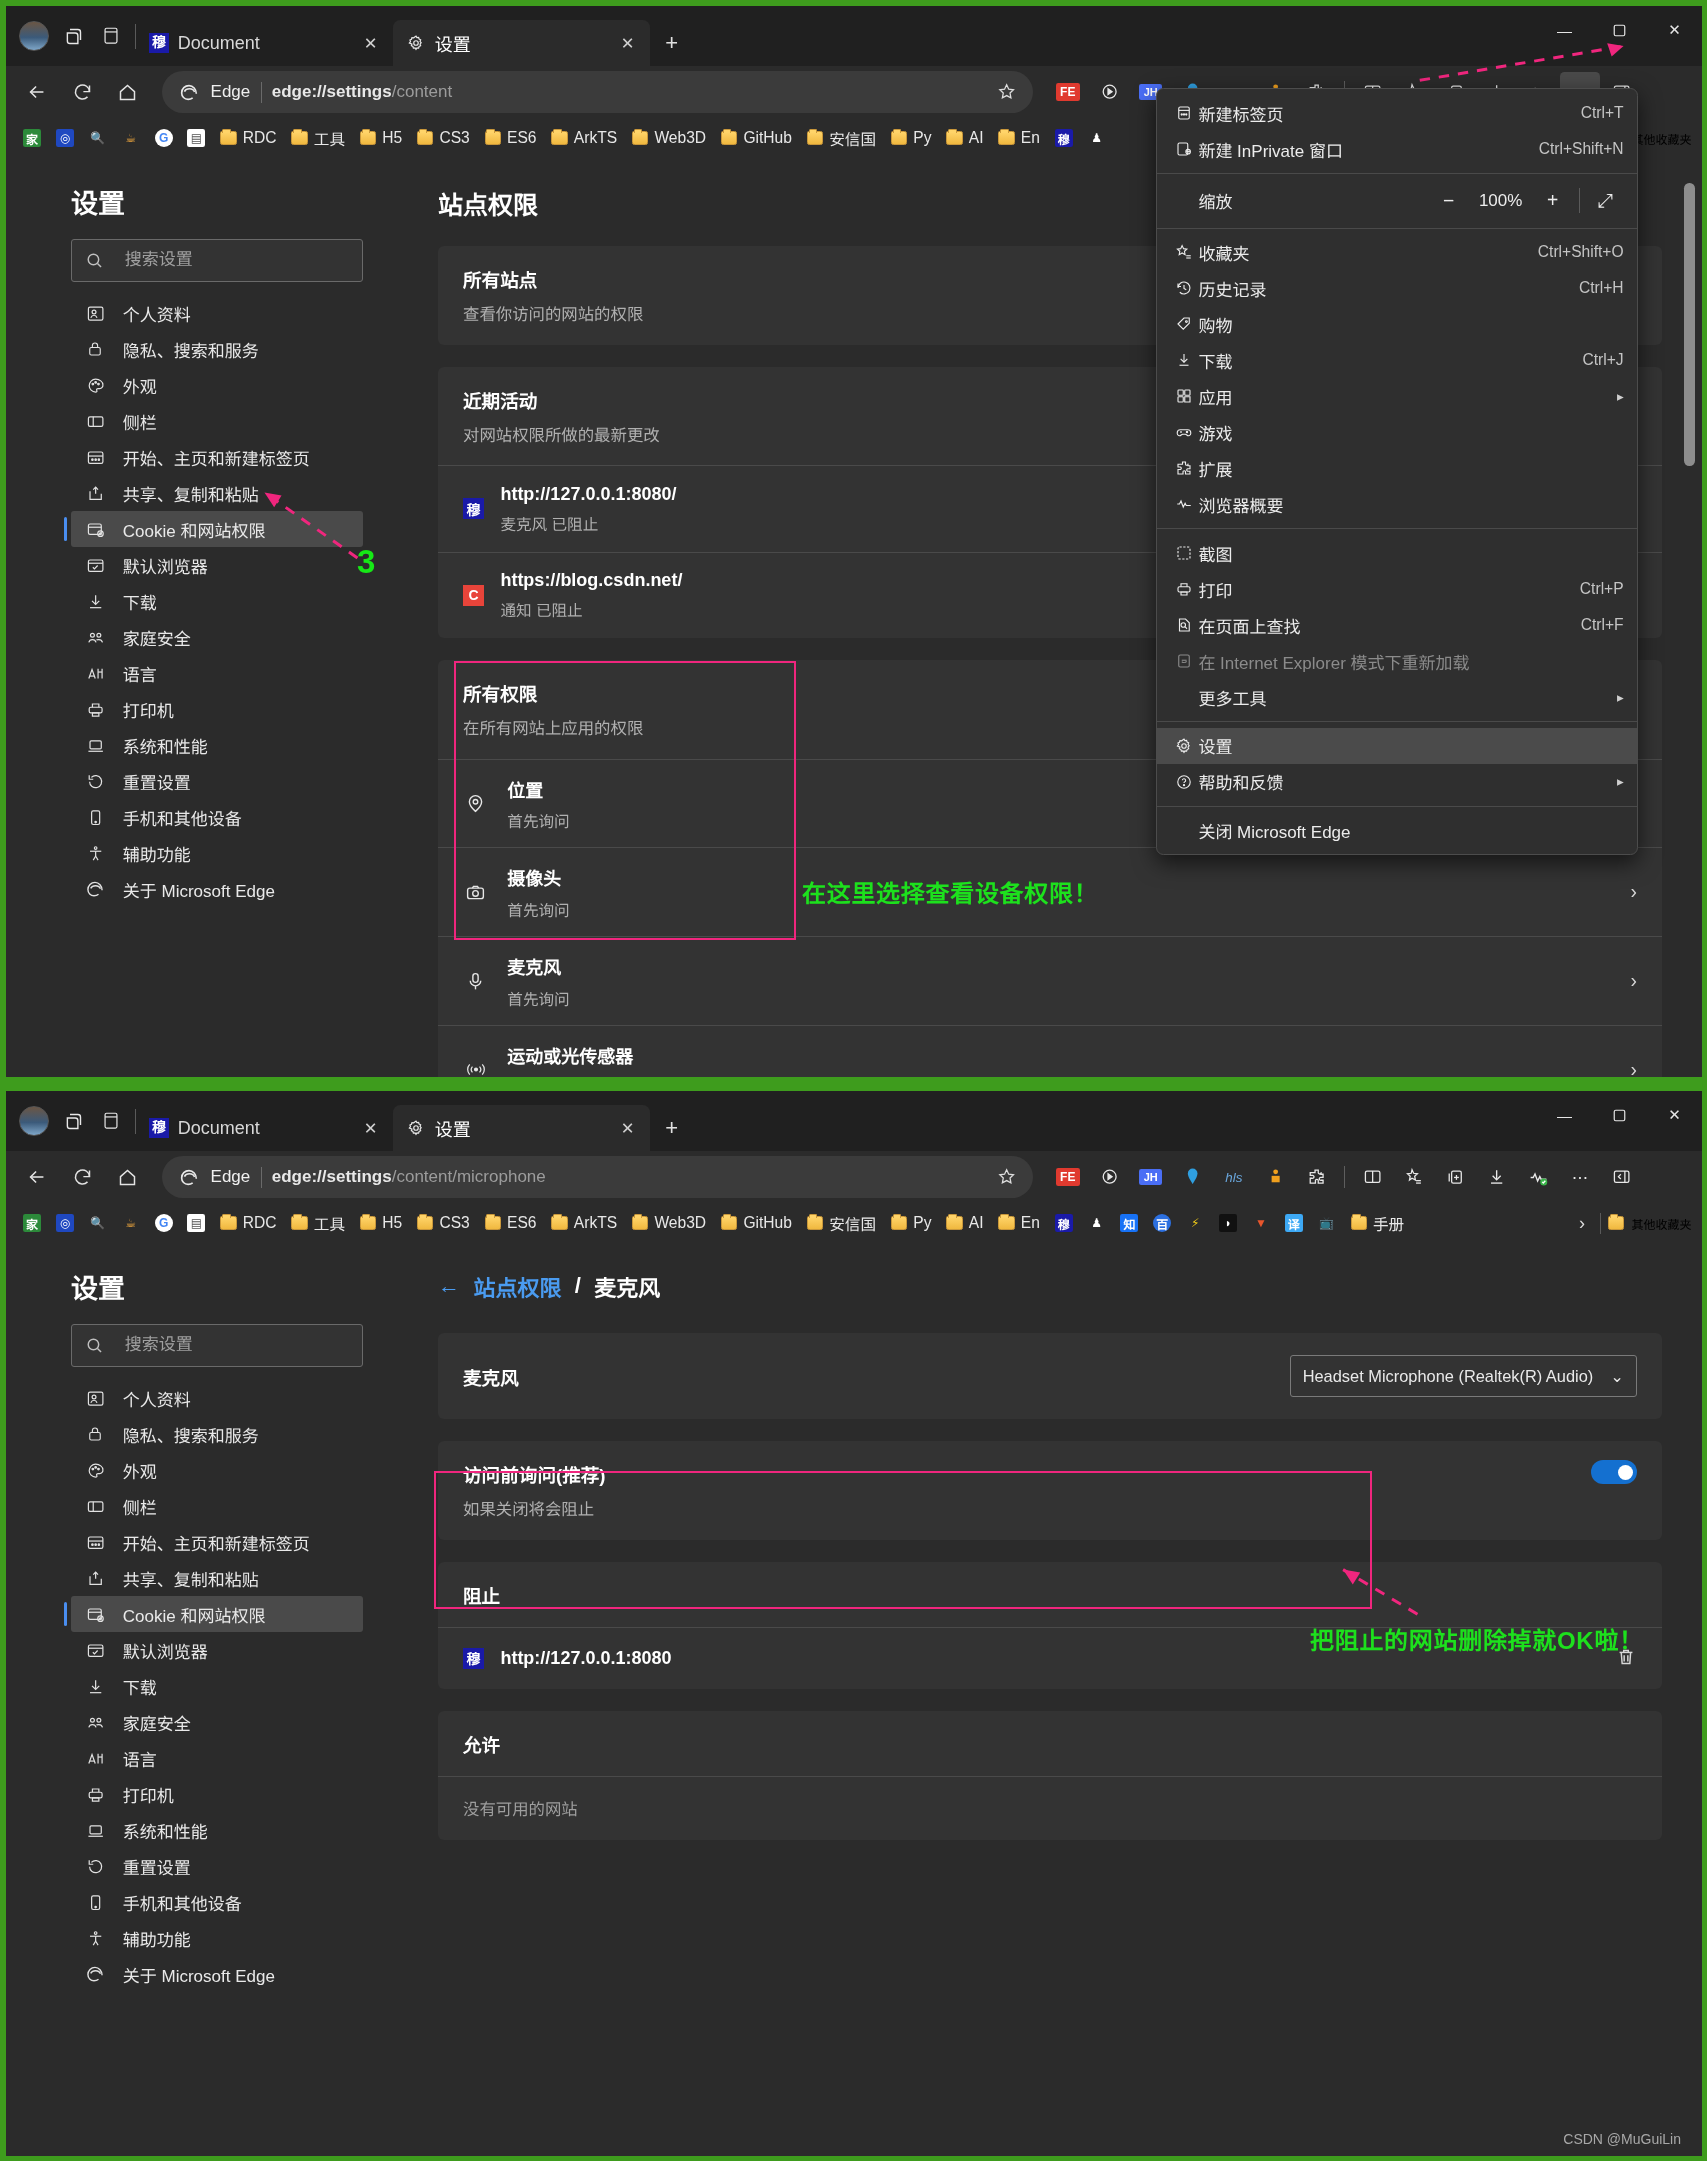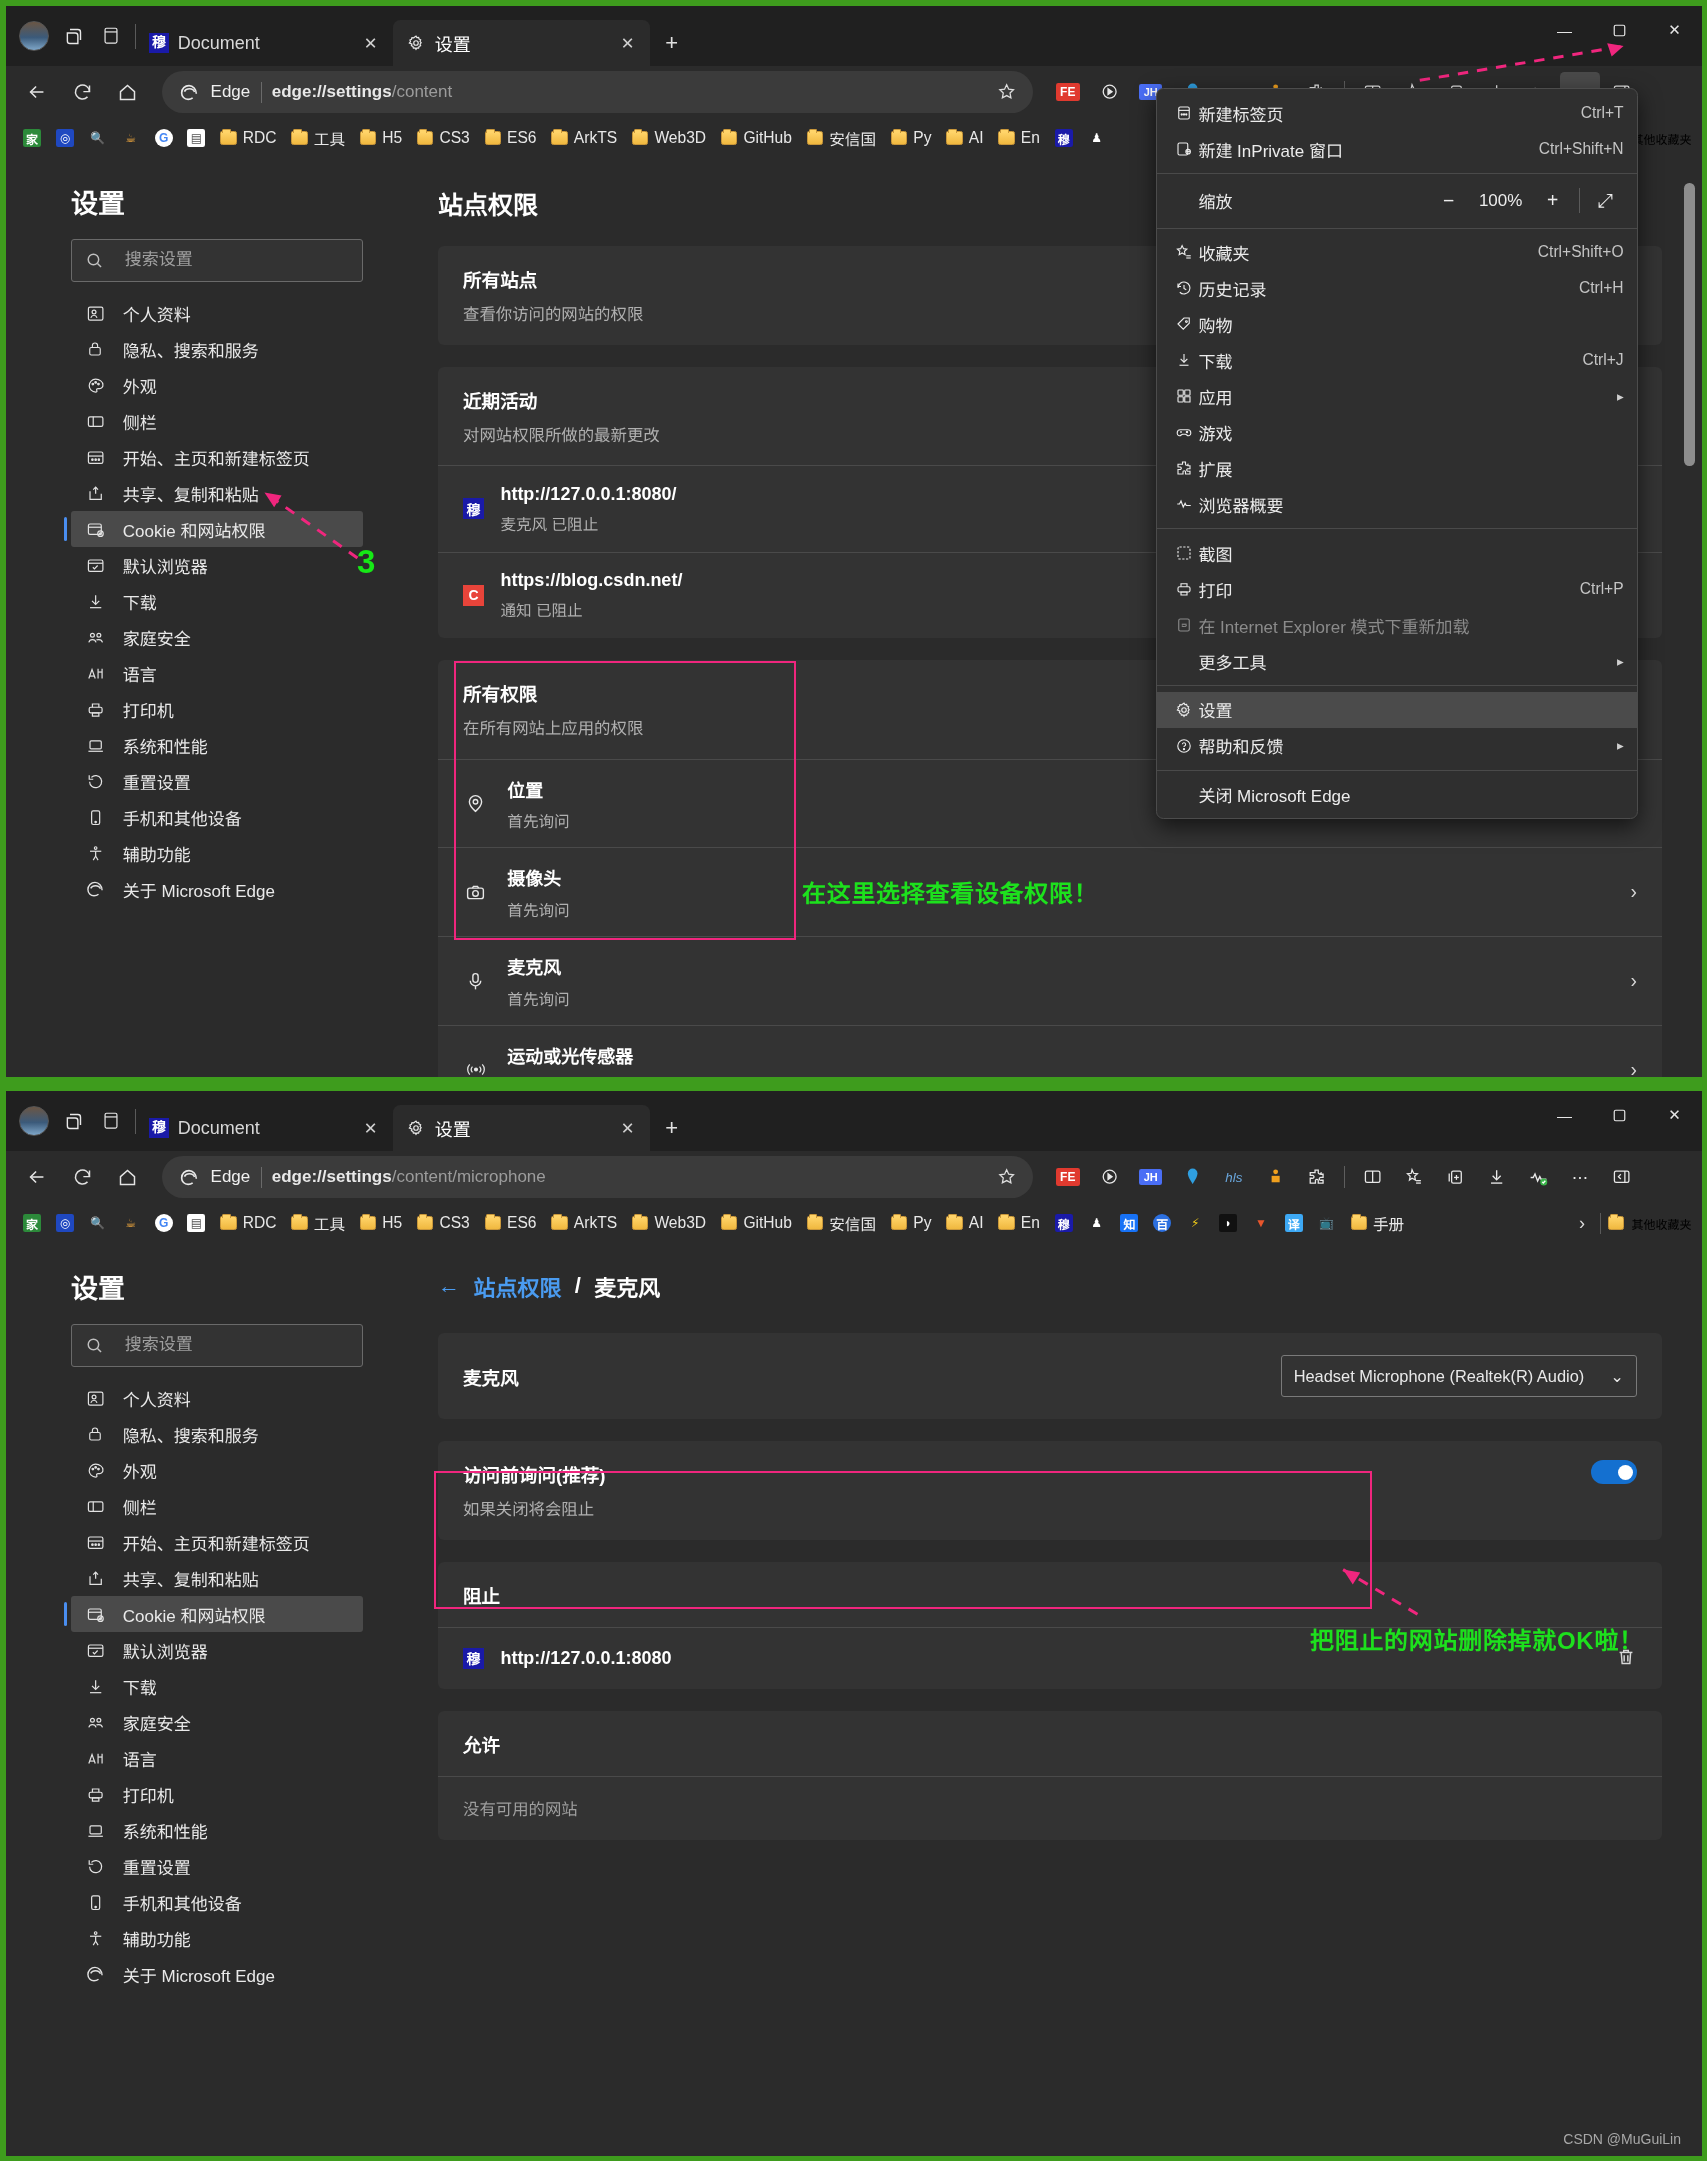--- a/index.html
+++ b/index.html
@@ -183,21 +183,21 @@
   
   .bc { display:flex; align-items:center; gap: 13.4px; margin-bottom: 31px; }
   .bc .back { color:#4a9bf0; font-size: 22px; }
   .bc .bc1 { color:#4a9bf0; font-size: 22px; font-weight: 700; }
   .bc .bc2 { color:#ffffff; font-size: 22px; font-weight: 700; }
 
   .microw { display:flex; align-items:center; padding: 22px 25px; }
   .microw .lbl { font-size: 18.6px; font-weight: 700; color: #fff; }
   .select {
     margin-left: auto; min-width: 342px; height: 42px; border: 0.7px solid #7a7a7a;
-    border-radius: 3px; display:flex; align-items:center; padding: 0 12px; gap: 26px;
+    border-radius: 3px; display:flex; align-items:center; padding: 0 12px; gap: 17px;
     color: #e9e9e9; font-size: 16.4px; background: #333333;
   }
   .select .sv { flex: 1 1 auto; white-space: nowrap; }
   .toggle {
     margin-left: auto; width: 46px; height: 24px; border-radius: 12px; background: #1470d0;
     position: relative; flex: none;
   }
   .toggle::after { content:""; position:absolute; right: 3.7px; top: 4.5px; width: 15px; height: 15px;
                    border-radius: 50%; background: #fff; }
   .blockhdr { font-size: 18.6px; font-weight: 700; color: #fff; padding: 19.3px 25px; }
@@ -1417,20 +1417,31 @@
       <span class="micon">
           <svg width="18" height="18" viewBox="0 0 24 24" fill="none" stroke="currentColor" stroke-width="1.5">
             <rect x="4" y="9" width="16" height="7" rx="2"></rect>
             <path d="M8 9V5h8v4"></path>
             <path d="M8 16h8v4H8z"></path>
           </svg>
         </span>
       <span class="mlabel">打印</span>
       <span class="mkey">Ctrl+P</span>
     </div>
+    <div class="mi">
+      <span class="micon">
+          <svg width="18" height="18" viewBox="0 0 24 24" fill="none" stroke="currentColor" stroke-width="1.5">
+            <path d="M6 4h8l5 5v11H6z"></path>
+            <circle cx="11" cy="12" r="3"></circle>
+            <line x1="13.2" y1="14.2" x2="16" y2="17"></line>
+          </svg>
+        </span>
+      <span class="mlabel">在页面上查找</span>
+      <span class="mkey">Ctrl+F</span>
+    </div>
     <div class="mi dim">
       <span class="micon">
           <svg width="18" height="18" viewBox="0 0 24 24" fill="none" stroke="currentColor" stroke-width="1.5">
             <rect x="5" y="4" width="14" height="16" rx="2"></rect>
             <path d="M9 13c2 1.5 5 1.5 6.5-.5"></path>
             <path d="M9 11h6.5"></path>
           </svg>
         </span>
       <span class="mlabel">在 Internet Explorer 模式下重新加载</span>
     </div>

